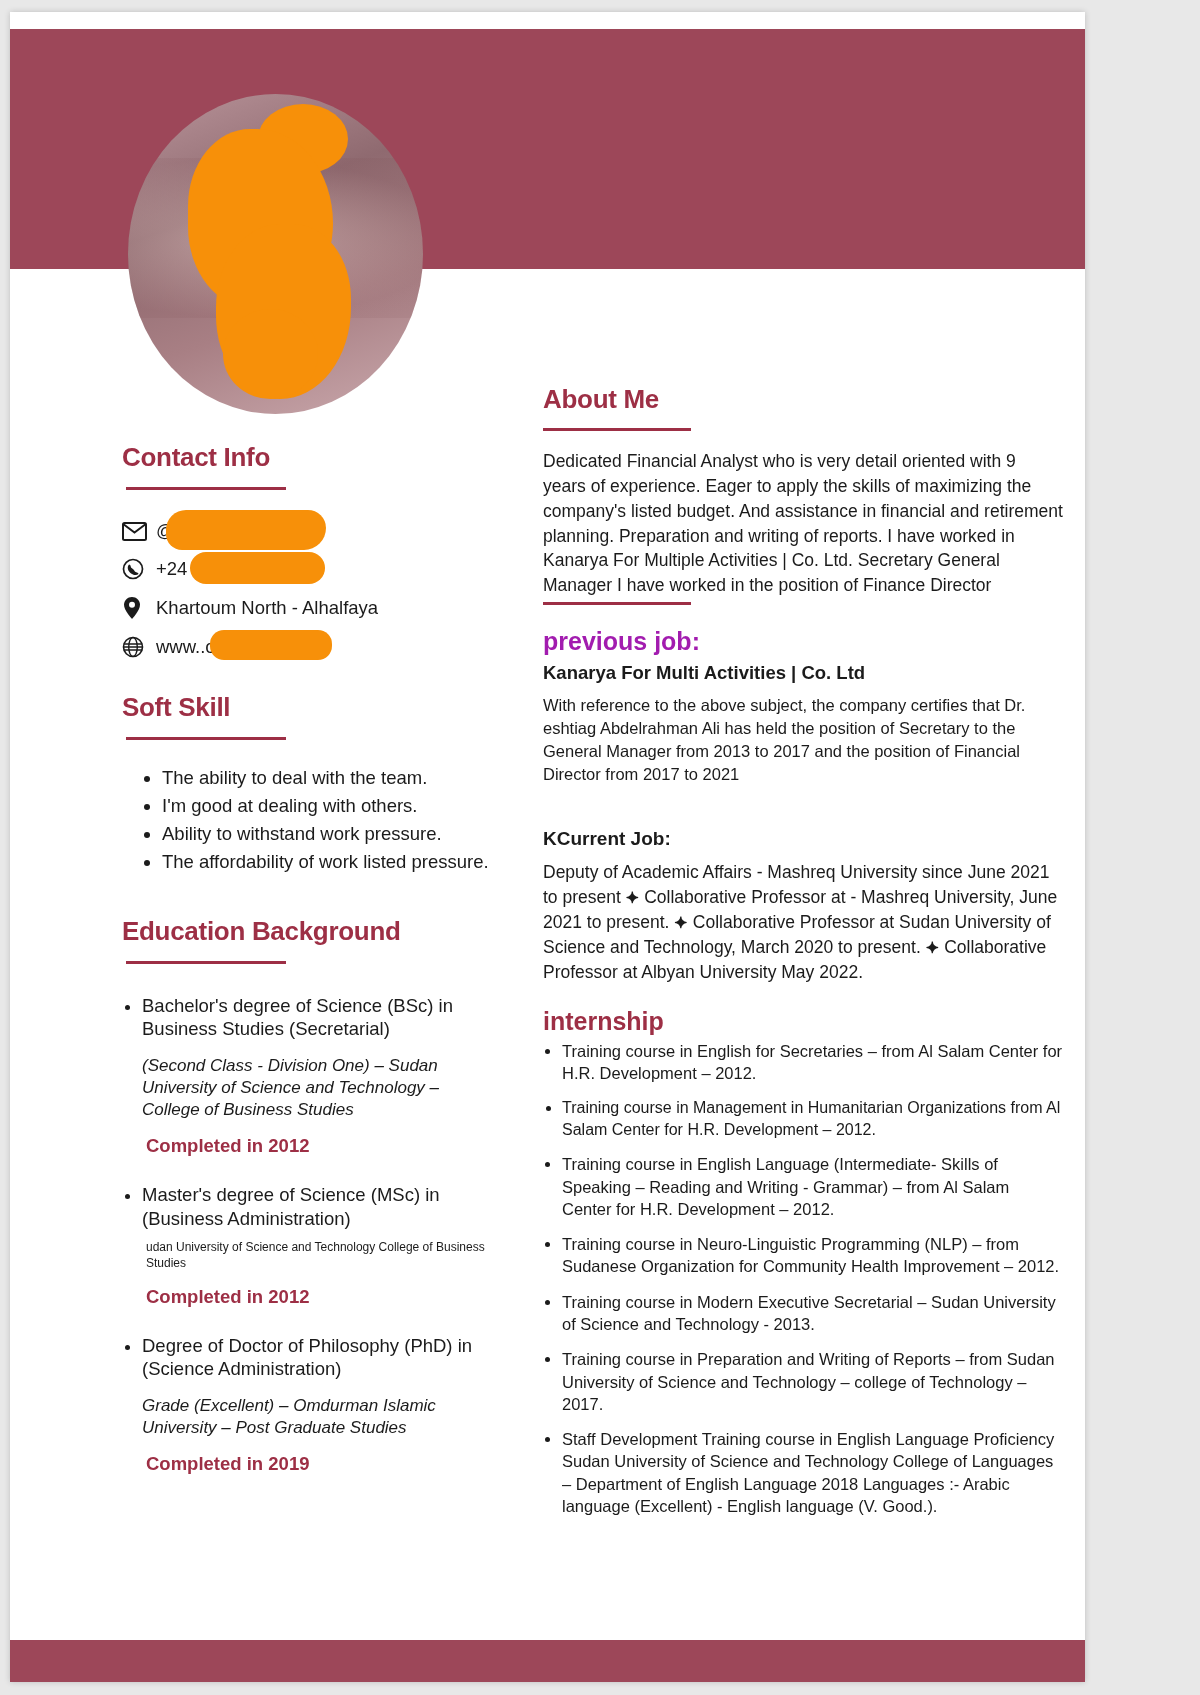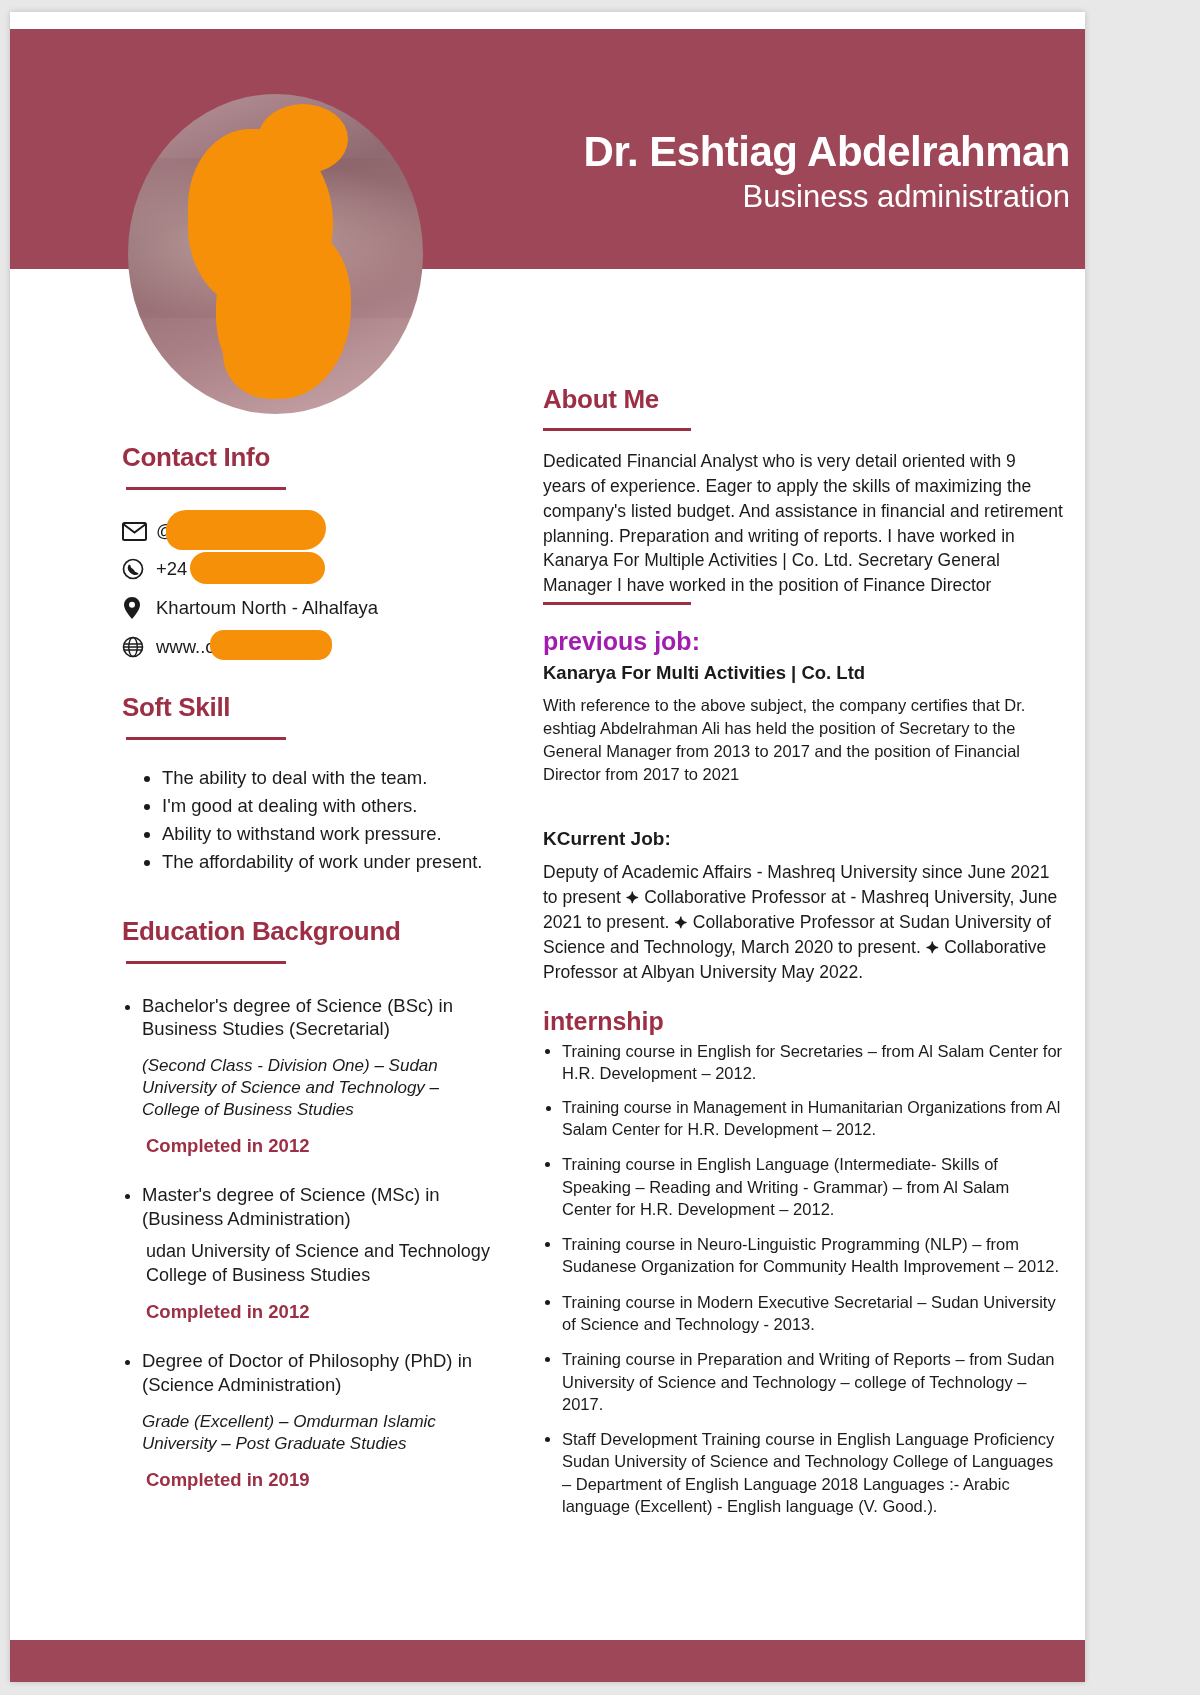--- a/index.html
+++ b/index.html
@@ -157,21 +157,21 @@
     line-height: 1.28;
     margin: 0;
   }
   .edu-sub {
     font-size: 17px;
     font-style: italic;
     line-height: 1.3;
     margin: 14px 0 0 0;
   }
   .edu-sub-plain {
-    font-size: 18px;
+    font-size: 12px;
     line-height: 1.3;
     margin: 10px 0 0 4px;
   }
   .edu-done {
     font-size: 18.5px;
     font-weight: bold;
     color: #9d2f45;
     margin: 14px 0 0 4px;
   }
   
@@ -266,24 +266,20 @@
     background: #9d4759;
   }
 </style>
 </head>
 <body>
 
 <div class="page">
 
   <div class="header-band"></div>
 
-  <div class="name-block">
-    <div class="name">Dr. Eshtiag Abdelrahman</div>
-    <div class="subtitle">Business administration</div>
-  </div>
 
   <div class="photo-wrap">
     <div class="redaction r4"></div>
     <div class="redaction r1"></div>
     <div class="redaction r2"></div>
     <div class="redaction r3"></div>
   </div>
 
   <div class="left-col">
 
@@ -333,21 +329,21 @@
       </li>
     </ul>
 
     <div class="sec-title" style="margin-top:34px;">Soft Skill</div>
     <div class="sec-rule"></div>
 
     <ul class="soft-skills">
       <li>The ability to deal with the team.</li>
       <li>I'm good at dealing with others.</li>
       <li>Ability to withstand work pressure.</li>
-      <li>The affordability of work under present.</li>
+      <li>The affordability of work listed pressure.</li>
     </ul>
 
     <div class="sec-title" style="margin-top:42px;">Education Background</div>
     <div class="sec-rule"></div>
 
     <ul class="edu-list">
       <li class="edu-item">
         <div class="edu-deg">Bachelor's degree of Science (BSc) in Business Studies (Secretarial)</div>
         <div class="edu-sub">(Second Class - Division One) – Sudan University of Science and Technology – College of Business Studies</div>
         <div class="edu-done">Completed in 2012</div>

